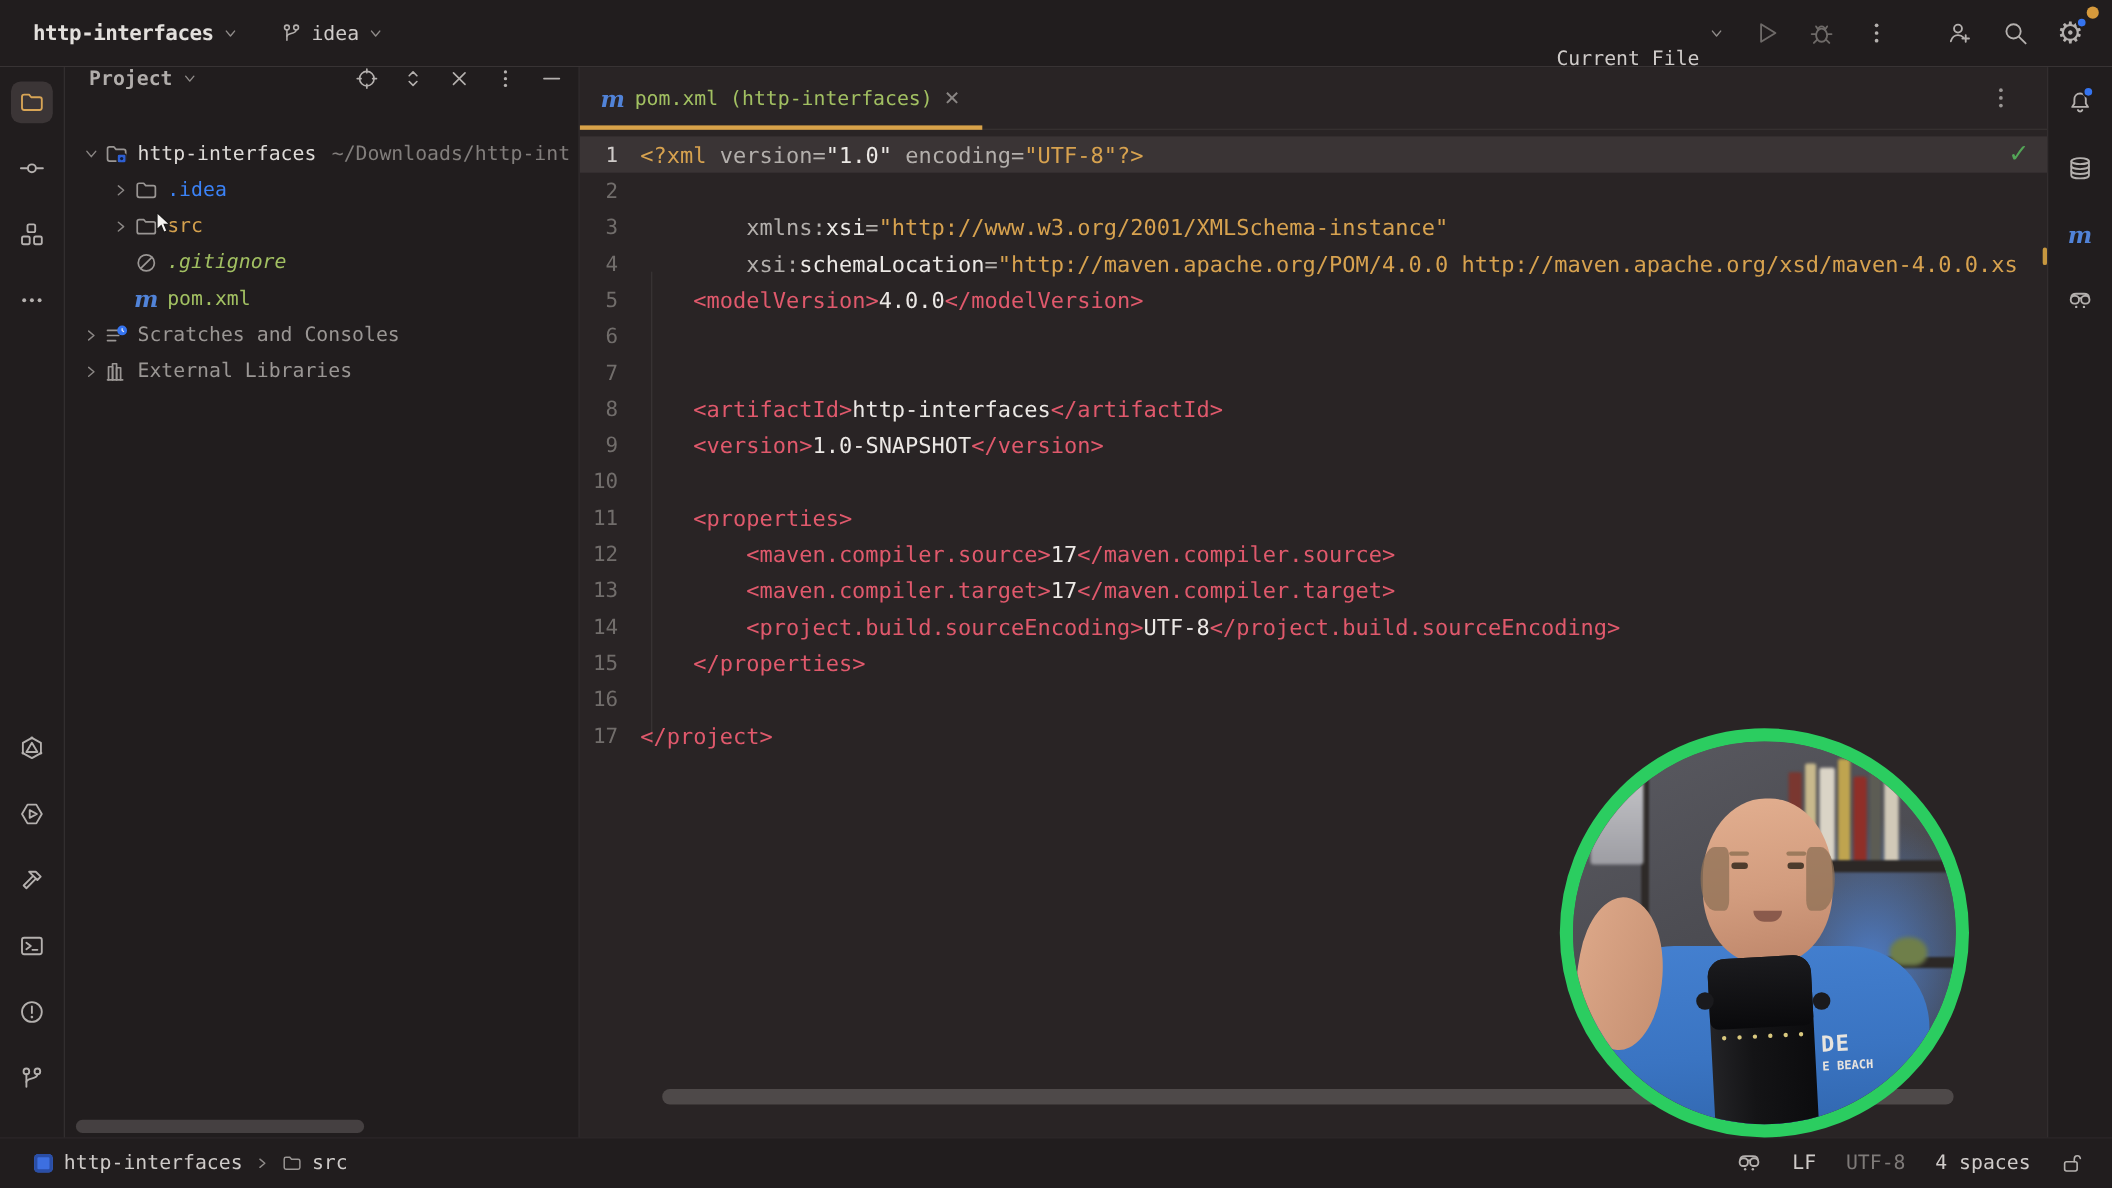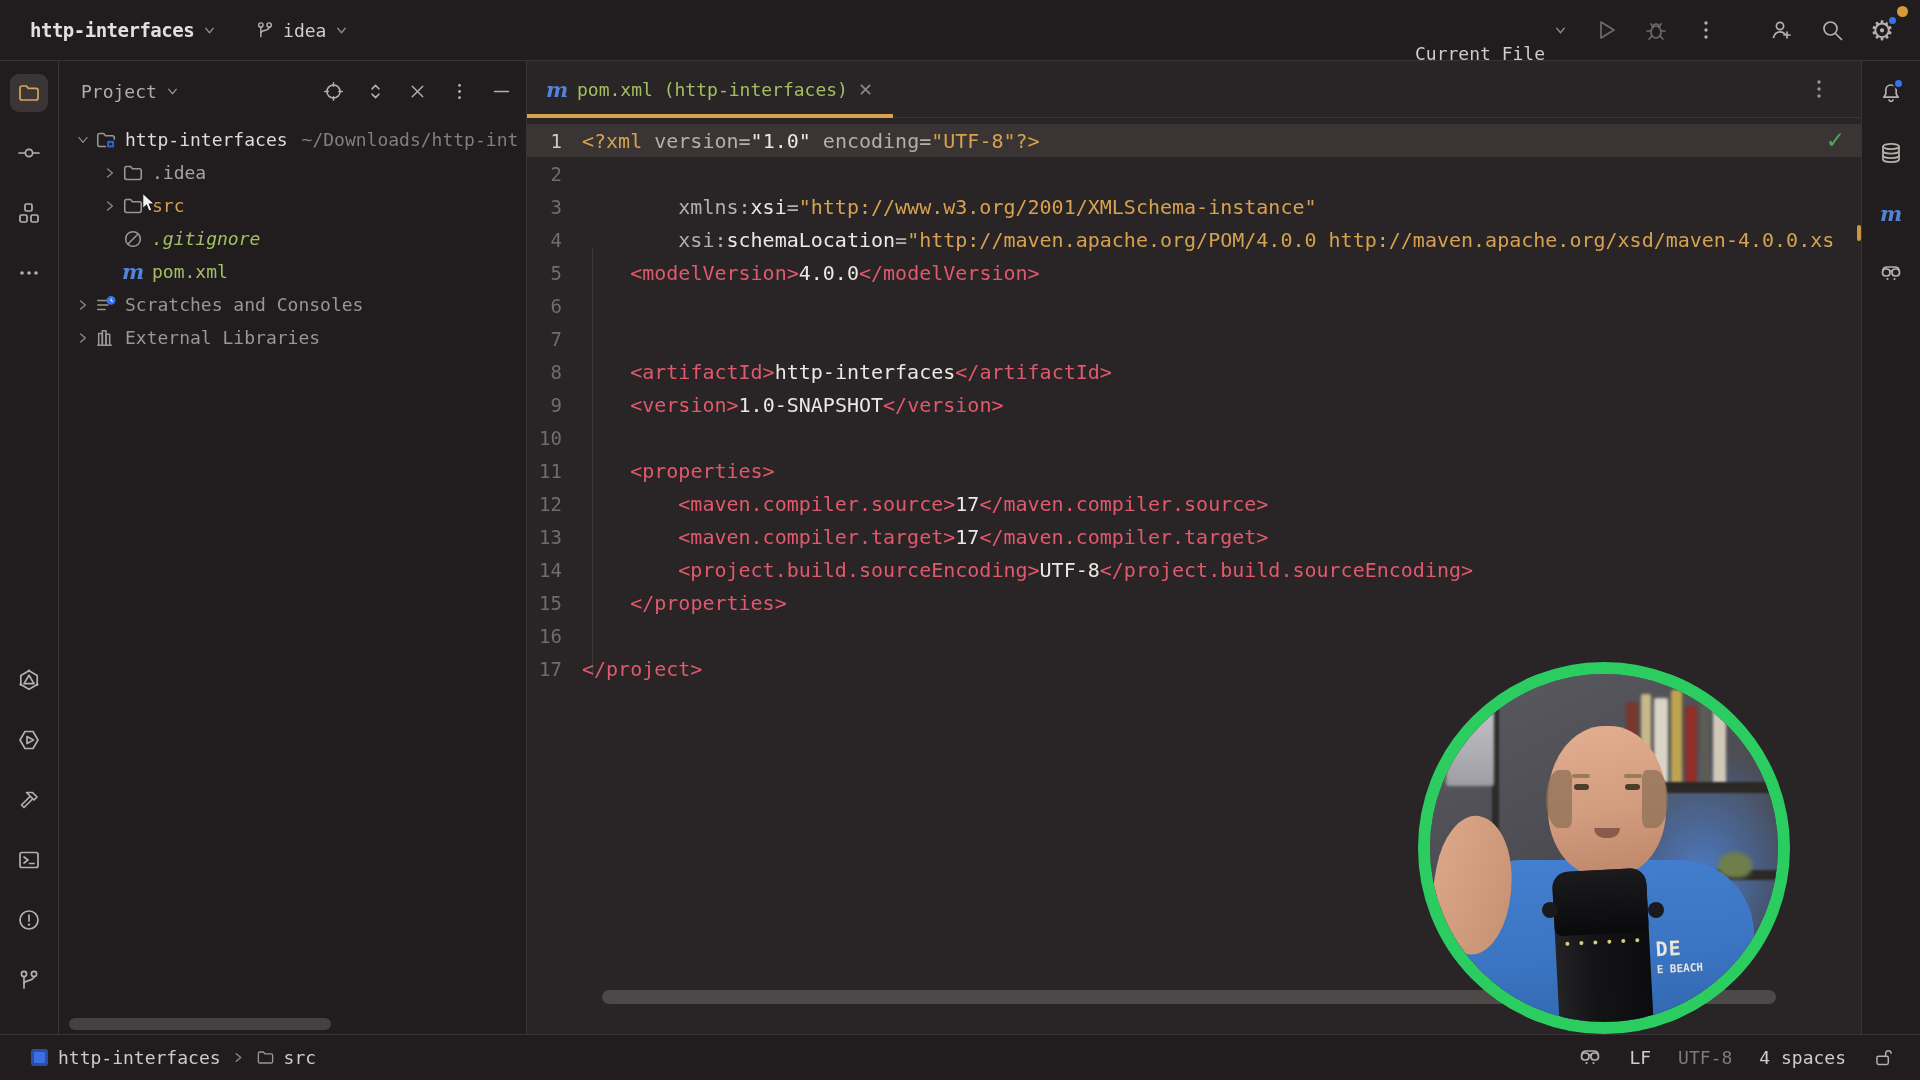--- a/index.html
+++ b/index.html
@@ -30,21 +30,21 @@
   .strip { width:59px; background:#211d1e; display:flex; flex-direction:column; align-items:center; padding:13px 0; }
   .strip.left { border-right:1px solid #383334; }
   .strip.right { border-left:1px solid #383334; }
   .strip .slot { width:38px; height:38px; border-radius:9px; display:flex; align-items:center; justify-content:center; margin-bottom:22px; }
   .strip .slot.active { background:#3b3536; }
   .strip .slot.active .ic { color:#d8a556; }
   .spacer { flex:1; }
   .bell-wrap { position:relative; }
   
   .project-panel { width:468px; background:#211d1e; border-right:1px solid #383334; position:relative; overflow:hidden; }
-  .pp-header { height:60px; display:flex; align-items:center; padding:0 14px 0 22px; }
+  .pp-header { height:60px; display:flex; align-items:flex-start; padding:0 14px 0 22px;font-weight:bold; }
   .pp-title { font-size:18px; color:#b1adab; display:flex; align-items:center; gap:8px; }
   .pp-icons { margin-left:auto; display:flex; align-items:center; gap:21px; color:#9a9694; }
   .tree { padding-top:2px; font-size:18px; }
   .tree-row { position:relative; height:33px; display:flex; align-items:center; white-space:nowrap; }
   .tree-row .chev { width:24px; display:inline-flex; justify-content:center; color:#8a8684; flex:none; }
   .tree-row .ti { width:22px; height:22px; margin-right:8px; flex:none; display:inline-flex; align-items:center; justify-content:center; color:#9a9694; }
   .tree-row .ti svg { width:100%; height:100%; }
   .tree-suffix { margin-left:14px; color:#827e7c; }
   .maven-m { font-family:"DejaVu Serif", serif; font-style:italic; font-weight:bold; font-size:21px; line-height:1; color:#5183D8; }
   .mouse-cursor { position:absolute; width:17px; height:22px; z-index:5; }
@@ -356,21 +356,21 @@
             <span class="chev" style="width: 24px; height: 16px;">
               <svg viewBox="0 0 20 20" fill="none" stroke="currentColor" stroke-width="1.7" stroke-linecap="round" stroke-linejoin="round">
                 <polyline points="7,5 13,10 7,15"></polyline>
               </svg>
             </span>
             <span class="ti">
               <svg viewBox="0 0 24 24" fill="none" stroke="currentColor" stroke-width="1.7" stroke-linecap="round" stroke-linejoin="round">
                 <path d="M3 7 c0-1.1 .9-2 2-2 h4.4 l2 2.4 H19 c1.1 0 2 .9 2 2 V17 c0 1.1 -.9 2 -2 2 H5 c-1.1 0-2-.9-2-2 Z"></path>
               </svg>
             </span>
-            <span style="color: #a3a3a3;">.idea</span>
+            <span style="color: #3b82f6;">.idea</span>
           </div>
           <div class="tree-row" style="padding-left: 39px;">
             <span class="chev" style="width: 24px; height: 16px;">
               <svg viewBox="0 0 20 20" fill="none" stroke="currentColor" stroke-width="1.7" stroke-linecap="round" stroke-linejoin="round">
                 <polyline points="7,5 13,10 7,15"></polyline>
               </svg>
             </span>
             <span class="ti">
               <svg viewBox="0 0 24 24" fill="none" stroke="currentColor" stroke-width="1.7" stroke-linecap="round" stroke-linejoin="round">
                 <path d="M3 7 c0-1.1 .9-2 2-2 h4.4 l2 2.4 H19 c1.1 0 2 .9 2 2 V17 c0 1.1 -.9 2 -2 2 H5 c-1.1 0-2-.9-2-2 Z"></path>

